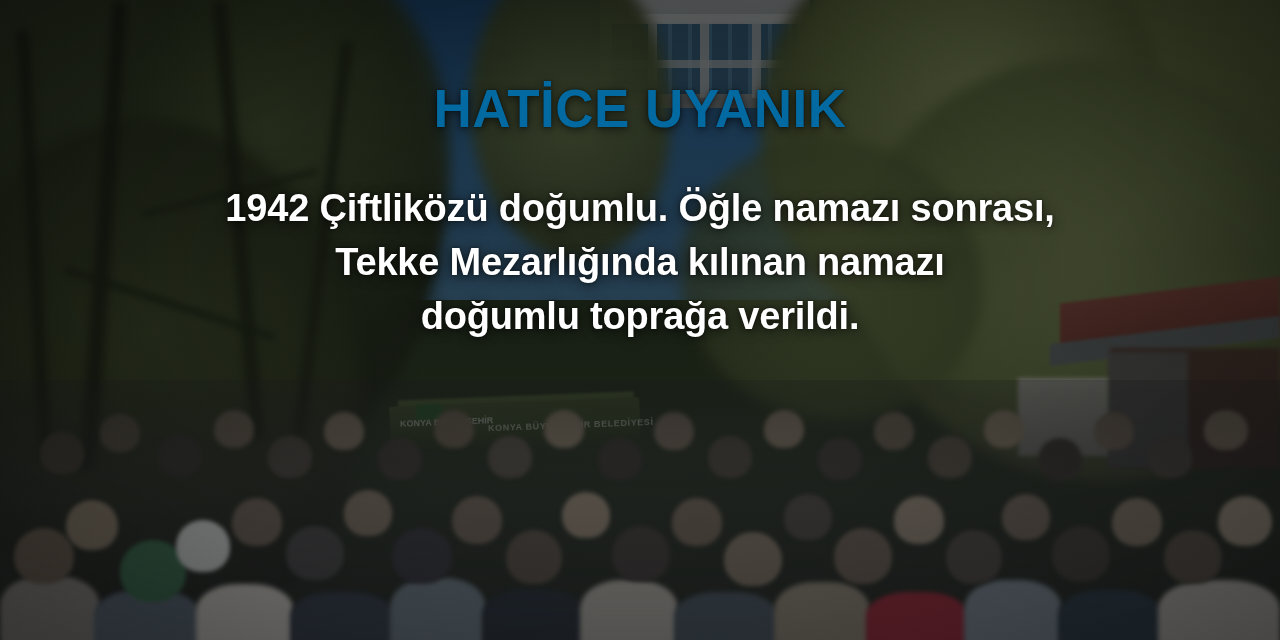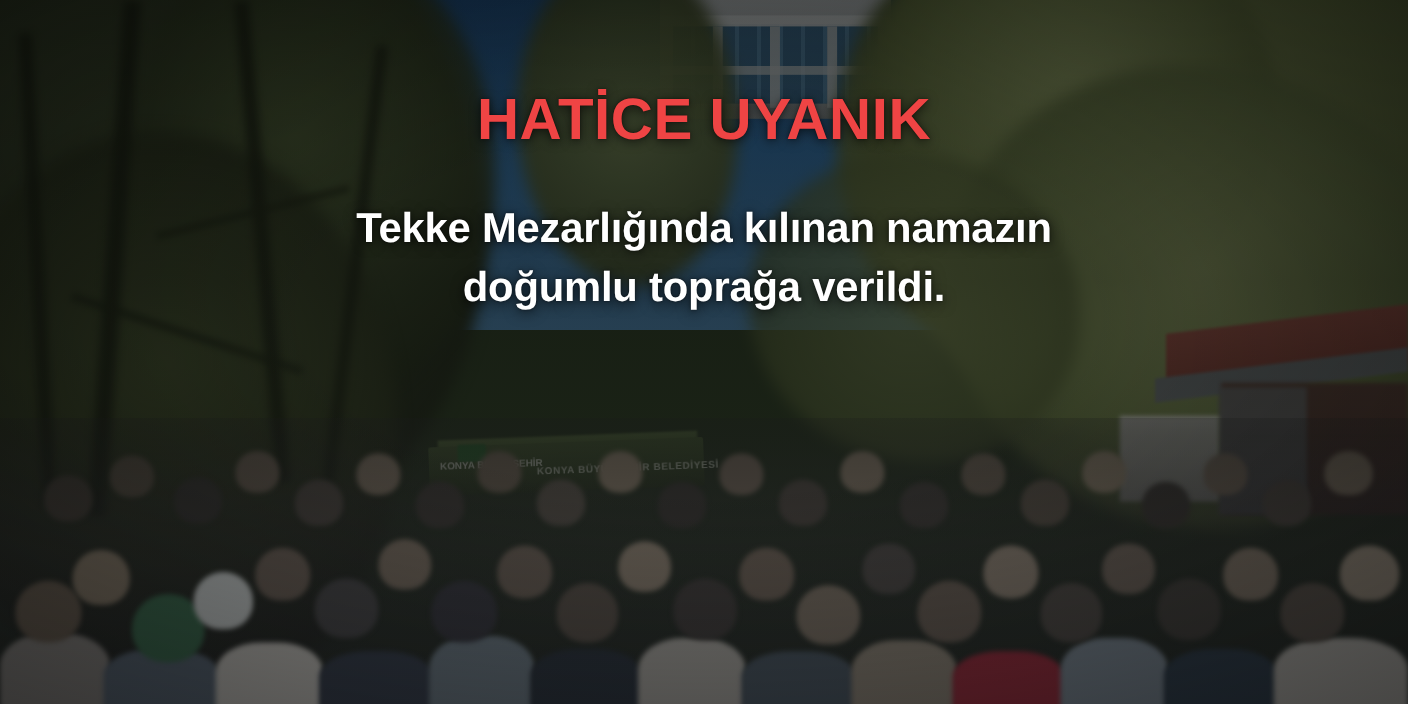--- a/index.html
+++ b/index.html
@@ -156,21 +156,21 @@
   }
 
   
   .textlayer{
     position:absolute; inset:0;
     display:flex; flex-direction:column; align-items:center;
     pointer-events:none;
   }
   .headline{
     margin-top:82px;
-    color:#ef4444;
+    color:#0369a1;
     font-size:53px;
     font-weight:700;
     letter-spacing:.5px;
     line-height:1;
     text-shadow:0 2px 10px rgba(0,0,0,.65), 0 0 2px rgba(0,0,0,.5);
     font-family:"Liberation Sans", sans-serif;
     white-space:nowrap;
   }
   .subtext{
     margin-top:46px;
@@ -298,18 +298,19 @@
         </div>
     </div>
 
     <div class="dim"></div>
     <div class="vignette"></div>
   </div>
 
   <div class="textlayer">
     <div class="headline">HATİCE UYANIK</div>
     <div class="subtext">
-      <div>Tekke Mezarlığında kılınan namazın</div>
+      <div>1942 Çiftliközü doğumlu. Öğle namazı sonrası,</div>
+      <div>Tekke Mezarlığında kılınan namazı</div>
       <div>doğumlu toprağa verildi.</div>
     </div>
   </div>
 
 </div>
 
 </body></html>

